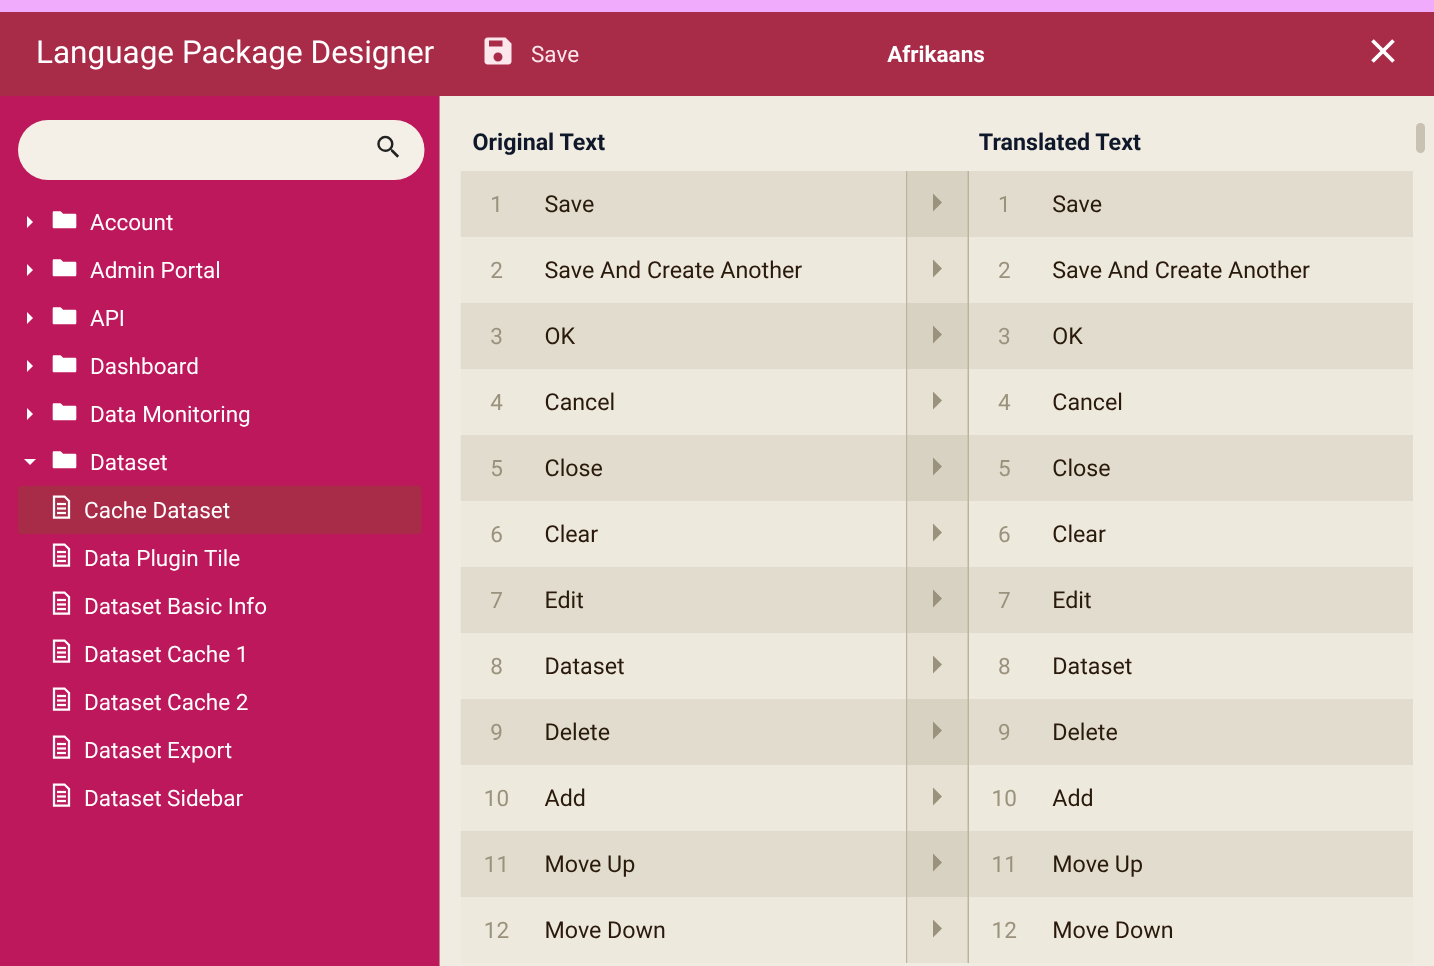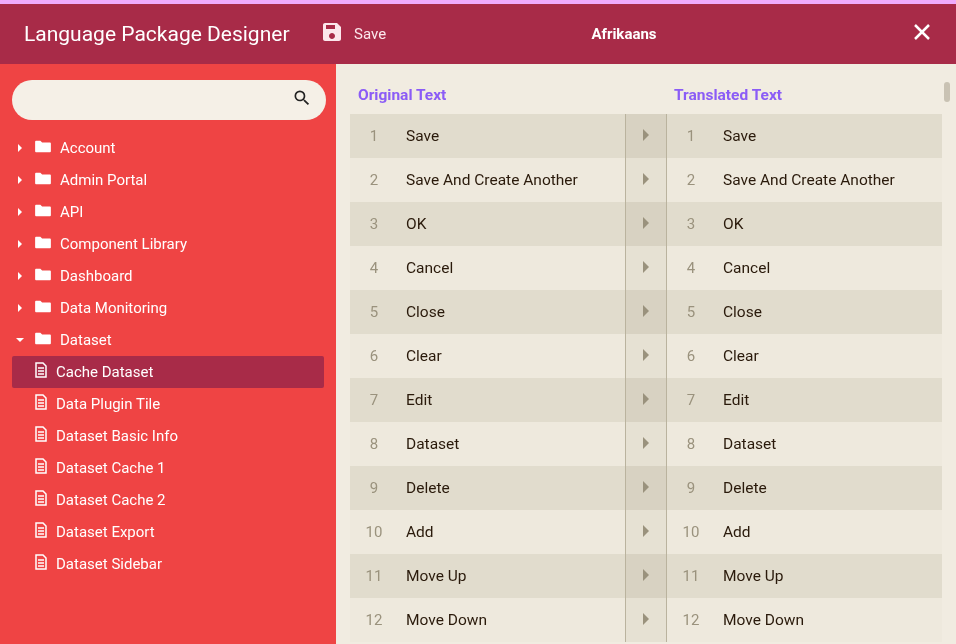--- a/index.html
+++ b/index.html
@@ -1,39 +1,39 @@
 <!DOCTYPE html>
 <html><head>
 <meta charset="utf-8">
 <style>
   * { box-sizing: border-box; margin: 0; padding: 0; font-family: -apple-system, BlinkMacSystemFont, "Segoe UI", Roboto, Arial, sans-serif; }
   html, body { width: 956px; height: 644px; overflow: hidden; background: #5d1a2a; }
 
   .topbar {
     height: 64px;
     background: #a82b48;
-    border-top: 4px solid #f0abfc;
+    border-top: 8px solid #f0abfc;
     display: flex;
     align-items: center;
     color: #fff;
     position: relative;
   }
   .app-title { font-size: 21px; font-weight: 400; padding-left: 24px; width: 320px; }
   .save-group { display: flex; align-items: center; gap: 10px; color: #fce7ec; cursor: pointer; }
   .save-group svg { width: 24px; height: 24px; fill: #fce7ec; }
   .save-label { font-size: 15px; }
   .lang-title { position:absolute; left:50%; transform:translateX(-50%); font-size: 15px; font-weight: 700; margin-left: 146px; }
   .close-x { position: absolute; right: 24px; top: 50%; transform: translateY(-50%); cursor:pointer; }
   .close-x svg { width: 20px; height: 20px; stroke: #fff; stroke-width: 2.5; }
 
   .main { display: flex; height: 580px; }
 
   .sidebar {
-    width: 336px;
-    background: #ef4444;
+    width: 293px;
+    background: #be185d;
     padding: 12px 6px 0 12px;
     color: #fff;
     position: relative;
     overflow: hidden;
   }
   .search-wrap { padding: 4px 4px 12px 0; }
   .search {
     background: #f5f0e7;
     border-radius: 24px;
     height: 40px;
@@ -65,21 +65,21 @@
   .file-icon svg { width:14px; height:16px; fill:none; stroke:#fff; stroke-width:1.5; }
 
   .content {
     flex:1;
     background: #f1ece1;
     display:flex;
     flex-direction:column;
     padding: 12px 14px 0 14px;
     position:relative;
   }
-  .cols-header { display:flex; height:38px; align-items:center; font-weight:700; color:#8b5cf6; font-size:15.5px; }
+  .cols-header { display:flex; height:38px; align-items:center; font-weight:700; color:#0f172a; font-size:15.5px; }
   .col-original { flex:1; padding-left:8px; }
   .col-translated { flex:1; padding-left:8px; }
   .content-scroll-indicator {
     position:absolute; right:6px; top:18px; width:6px; height:20px;
     background: #c9c2b3; border-radius:3px;
   }
 
   .rows { overflow-y:auto; flex:1; }
   .row { display:flex; align-items:stretch; height:44px; }
   .row.odd { background:#e1dccd; }
@@ -169,31 +169,20 @@
         </div>
         <div class="tree-item">
           <span class="caret">
             <svg viewBox="0 0 8 8">
               <path d="M2 0l4 4-4 4z"></path>
             </svg>
           </span>
           <span class="folder-icon"><svg viewBox="0 0 20 16">
               <path d="M2 2h5l2 2h9c.6 0 1 .4 1 1v9c0 .6-.4 1-1 1H2c-.6 0-1-.4-1-1V3c0-.6.4-1 1-1z"></path>
             </svg></span>
-          <span>Component Library</span>
-        </div>
-        <div class="tree-item">
-          <span class="caret">
-            <svg viewBox="0 0 8 8">
-              <path d="M2 0l4 4-4 4z"></path>
-            </svg>
-          </span>
-          <span class="folder-icon"><svg viewBox="0 0 20 16">
-              <path d="M2 2h5l2 2h9c.6 0 1 .4 1 1v9c0 .6-.4 1-1 1H2c-.6 0-1-.4-1-1V3c0-.6.4-1 1-1z"></path>
-            </svg></span>
           <span>Dashboard</span>
         </div>
         <div class="tree-item">
           <span class="caret">
             <svg viewBox="0 0 8 8">
               <path d="M2 0l4 4-4 4z"></path>
             </svg>
           </span>
           <span class="folder-icon"><svg viewBox="0 0 20 16">
               <path d="M2 2h5l2 2h9c.6 0 1 .4 1 1v9c0 .6-.4 1-1 1H2c-.6 0-1-.4-1-1V3c0-.6.4-1 1-1z"></path>

